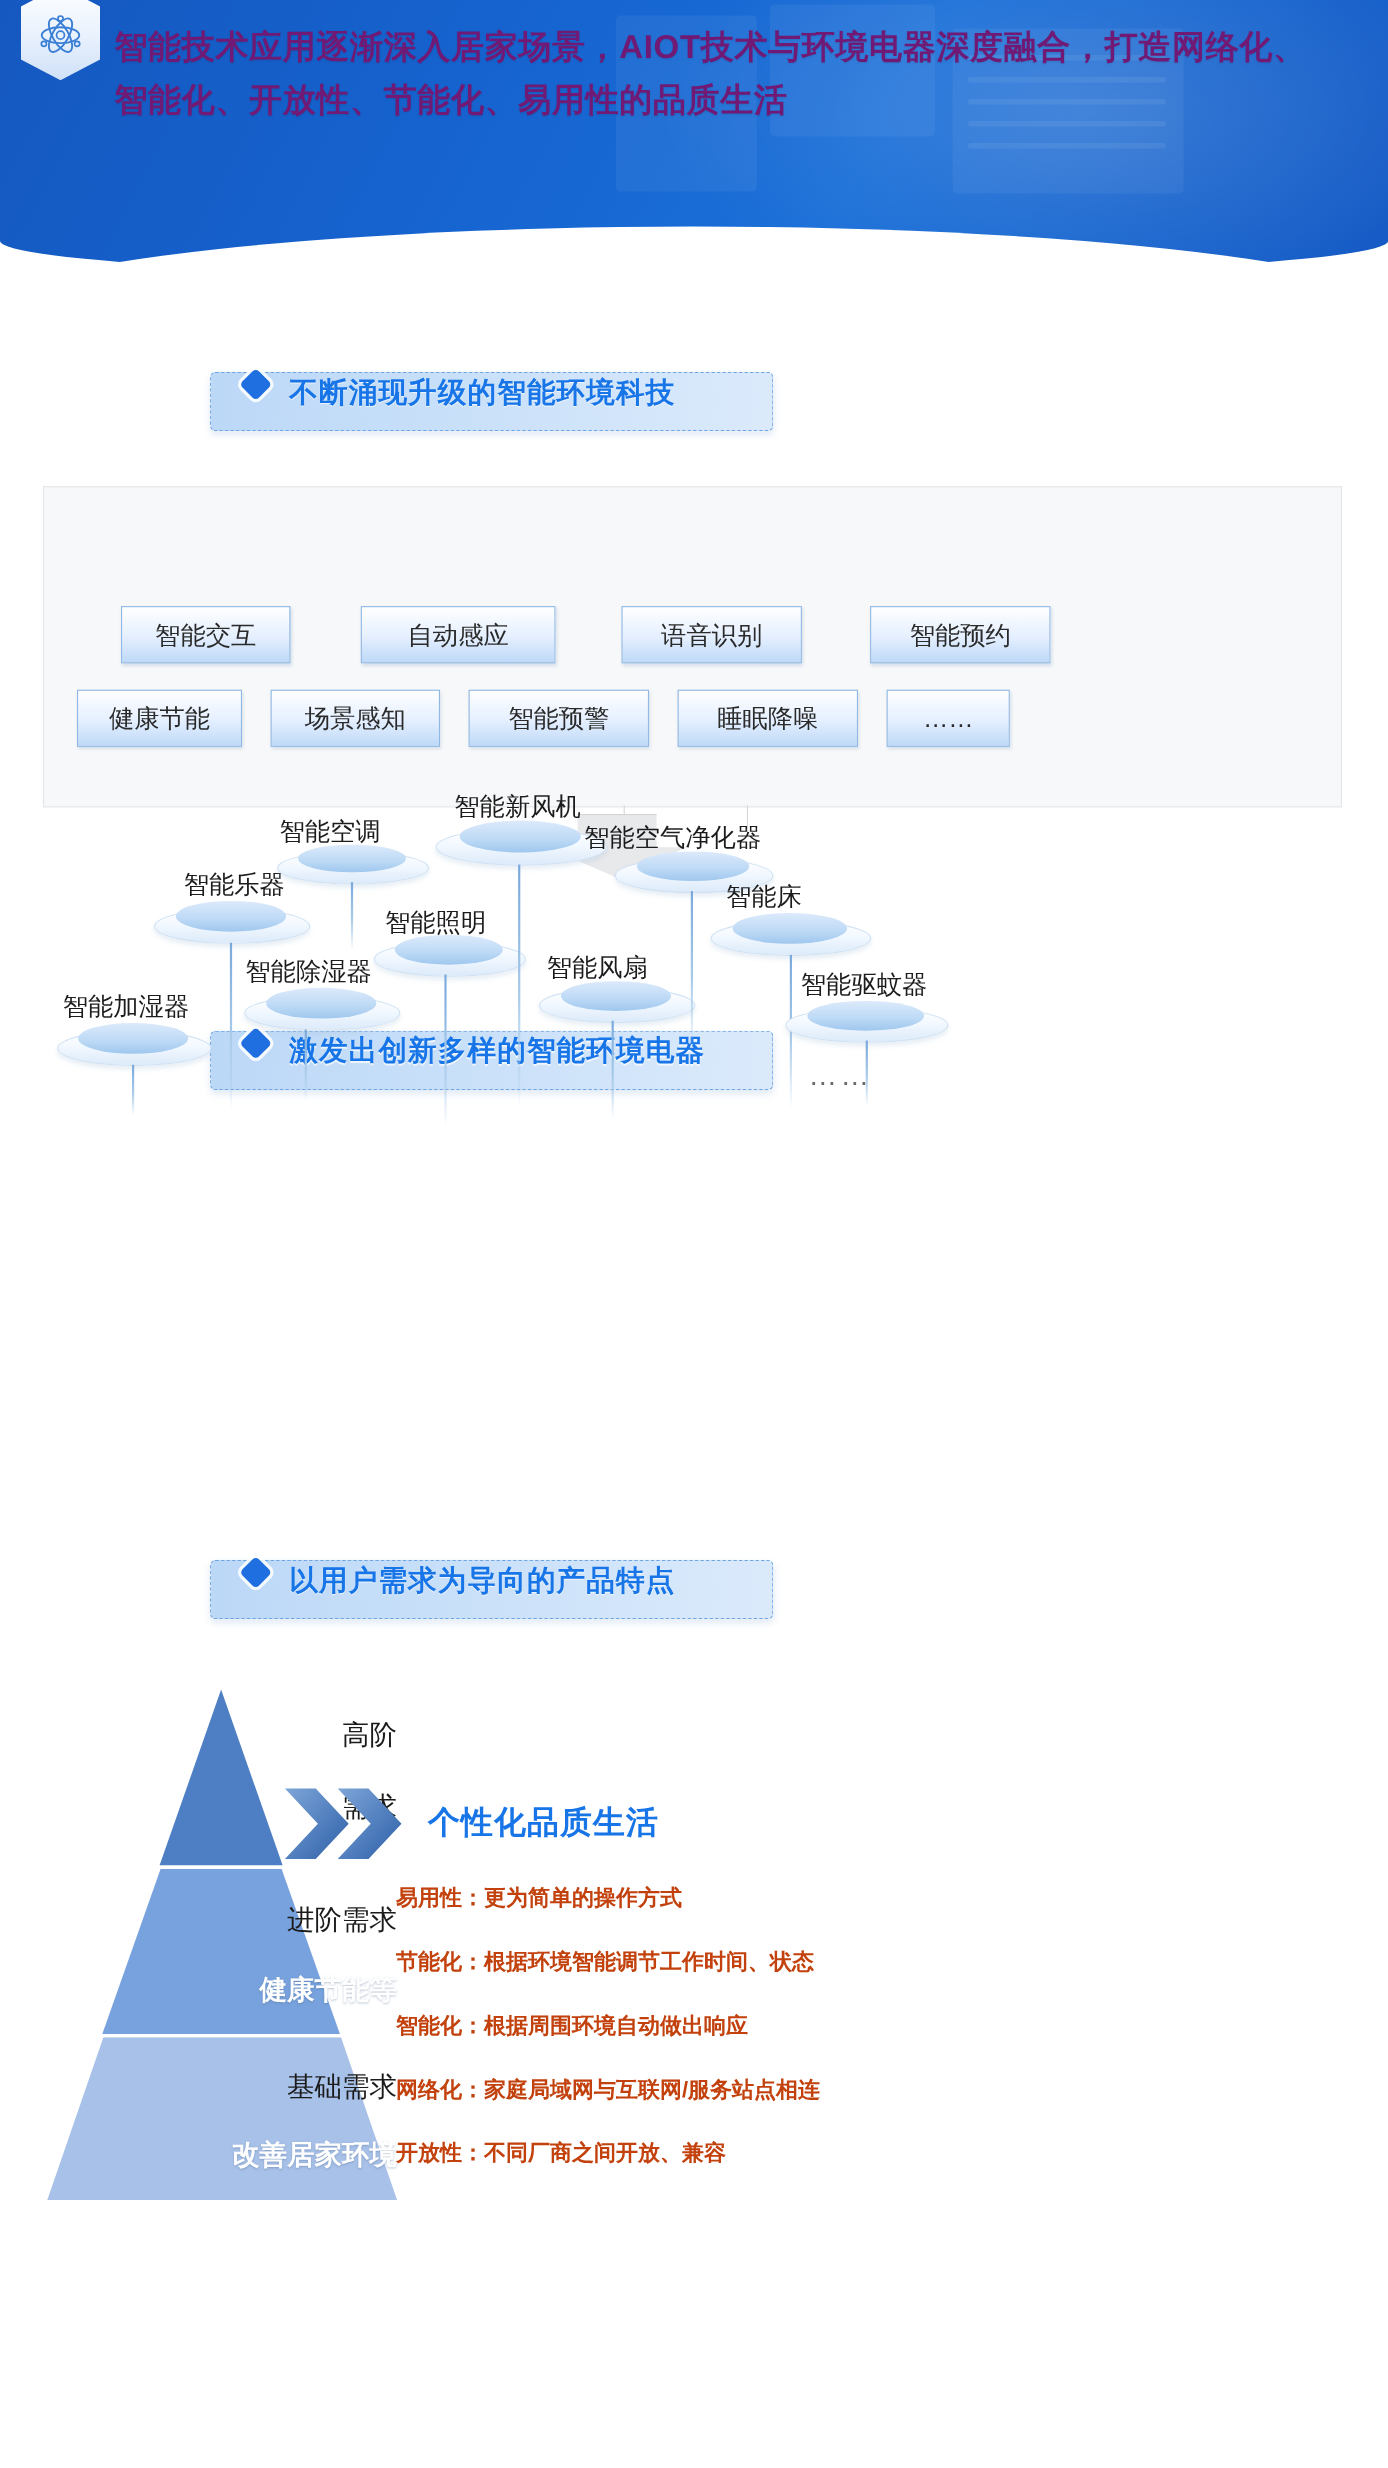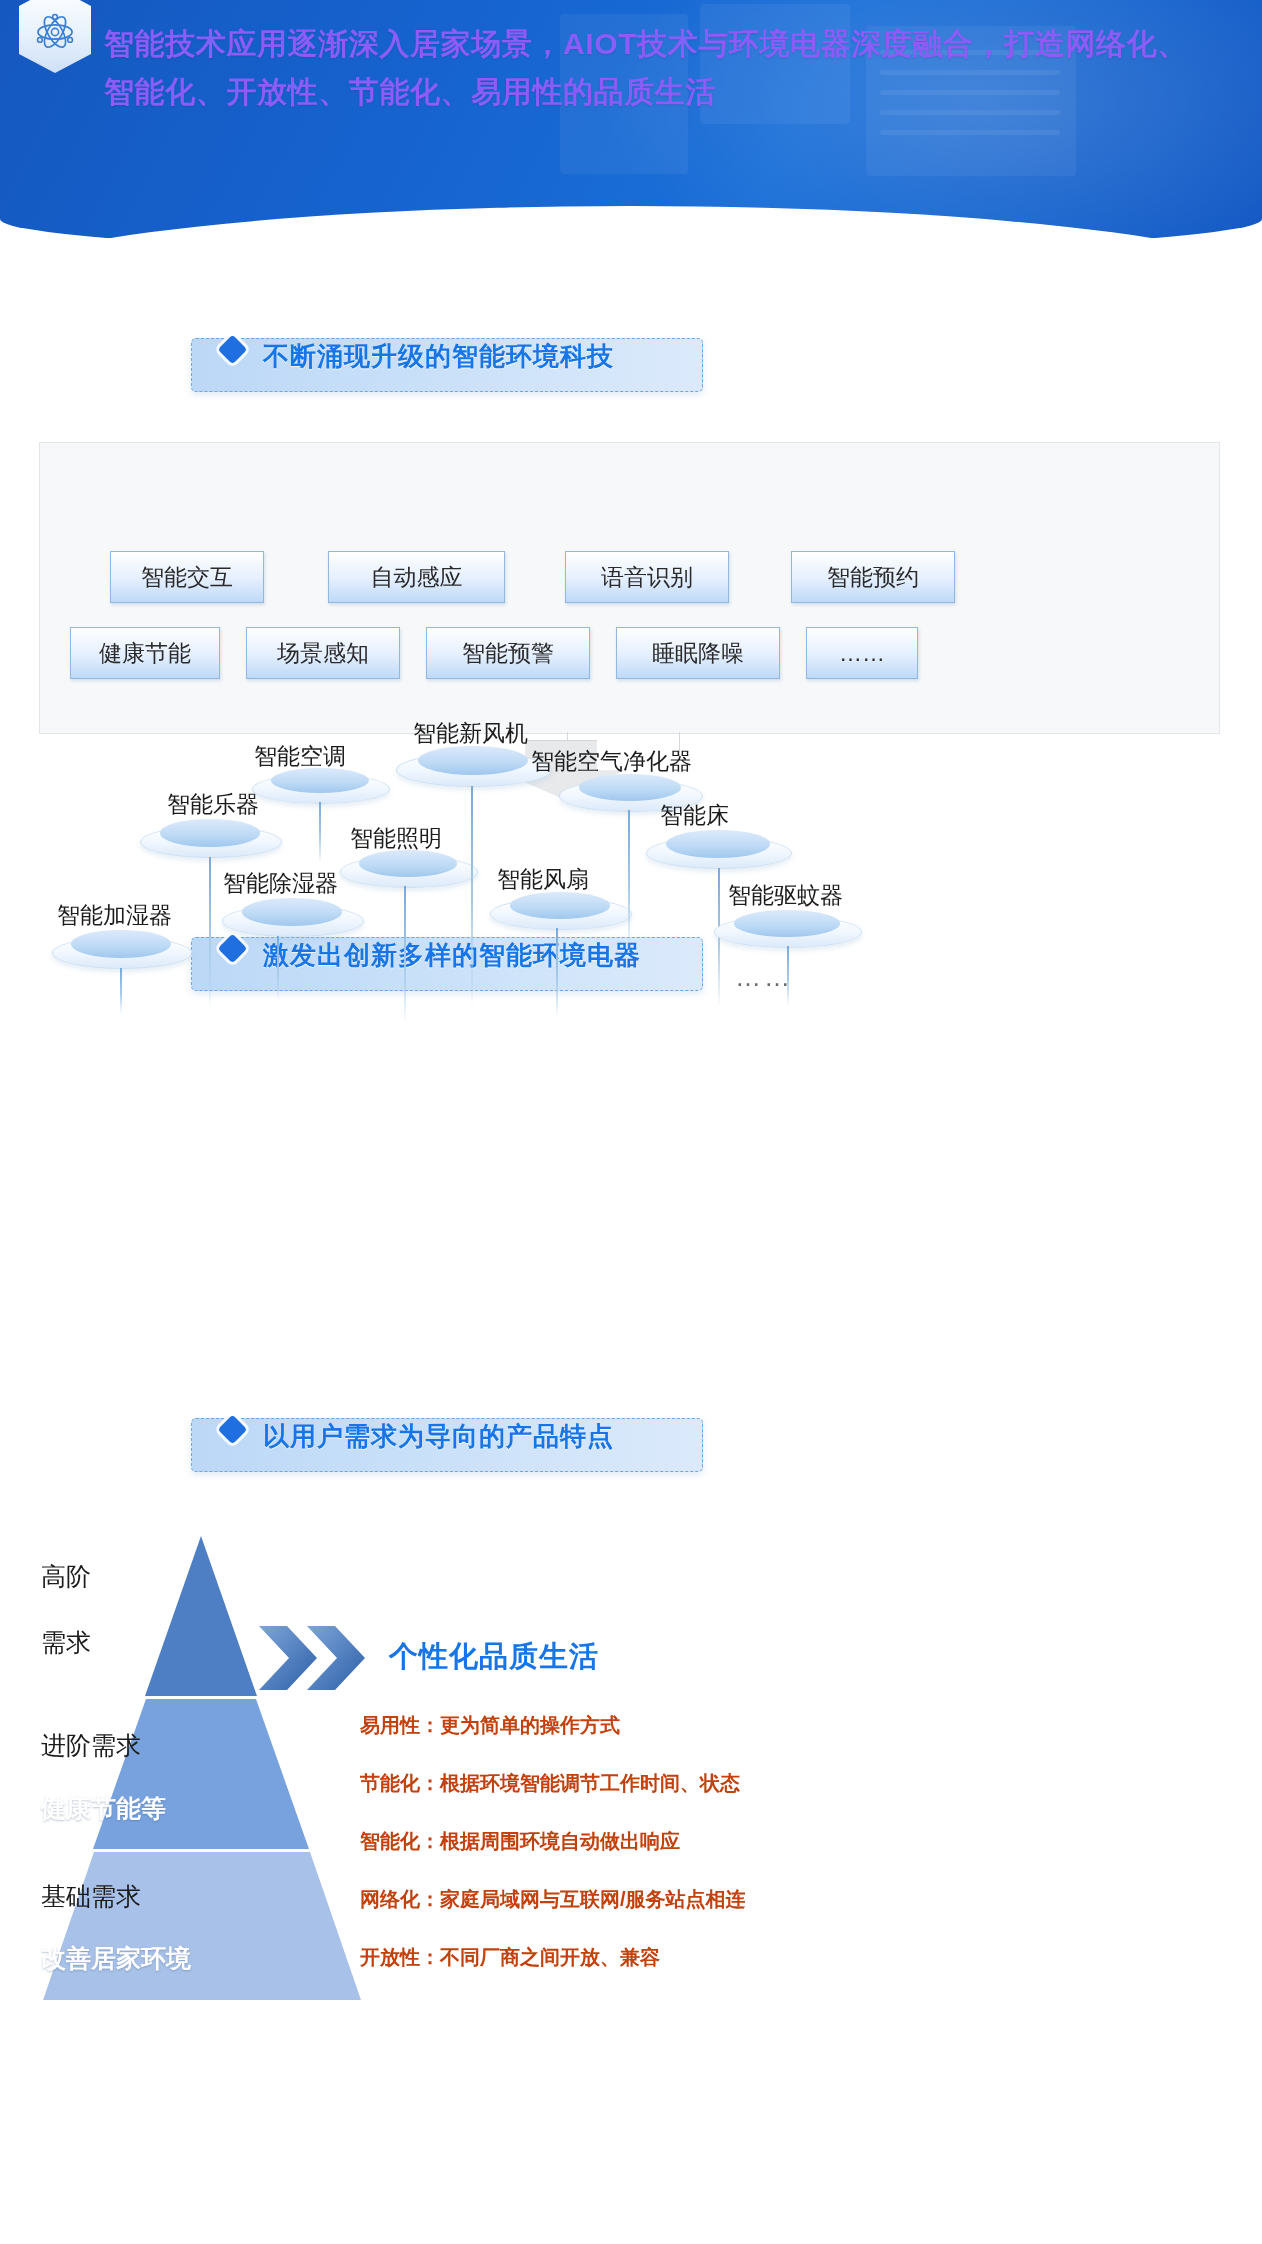--- a/index.html
+++ b/index.html
@@ -34,21 +34,21 @@
   }
   .badge{
     position:absolute;left:19px;top:-13px;width:72px;height:86px;
     background:linear-gradient(180deg,#ffffff 0%,#e8f1fd 55%,#cfe0f7 100%);
     clip-path:polygon(50% 0%,100% 22%,100% 78%,50% 100%,0% 78%,0% 22%);
     display:flex;align-items:center;justify-content:center;
   }
   .badge svg{width:42px;height:42px;margin-top:4px;}
   .header-title{
     position:absolute;left:104px;top:20px;width:1090px;
-    color:#8b5cf6;font-size:30px;font-weight:bold;line-height:48px;
+    color:#701a75;font-size:30px;font-weight:bold;line-height:48px;
     letter-spacing:0.6px;
     text-shadow:0 1px 2px rgba(0,0,0,0.10);
   }
 
   
   .sec{
     position:absolute;height:52px;
     background:linear-gradient(90deg,#bcd8f7 0%,#c9e0f9 45%,#dbeafb 100%);
     border:1px dashed #6fa5e0;border-radius:5px;
     display:flex;align-items:flex-start;
@@ -121,21 +121,21 @@
   }
   .dots{
     position:absolute;font-size:26px;color:#6b6b6b;letter-spacing:3px;
   }
 
   
   .pyr{position:absolute;left:41px;top:1536px;width:320px;height:460px;}
   .pslice{position:absolute;left:0;width:320px;}
   .pslice .shape{width:100%;height:100%;}
   .ptext{
-    position:absolute;width:320px;text-align:left;white-space:nowrap;
+    position:absolute;width:320px;text-align:right;white-space:nowrap;
   }
   .ptext.dark{color:#1b1b1b;font-size:25px;}
   .ptext.light{color:#ffffff;font-size:25px;font-weight:bold;
     text-shadow:0 1px 2px rgba(60,90,130,0.35);}
 
   
   .chev{position:absolute;left:257px;top:1624px;width:116px;height:68px;}
 
   
   .feat-title{

